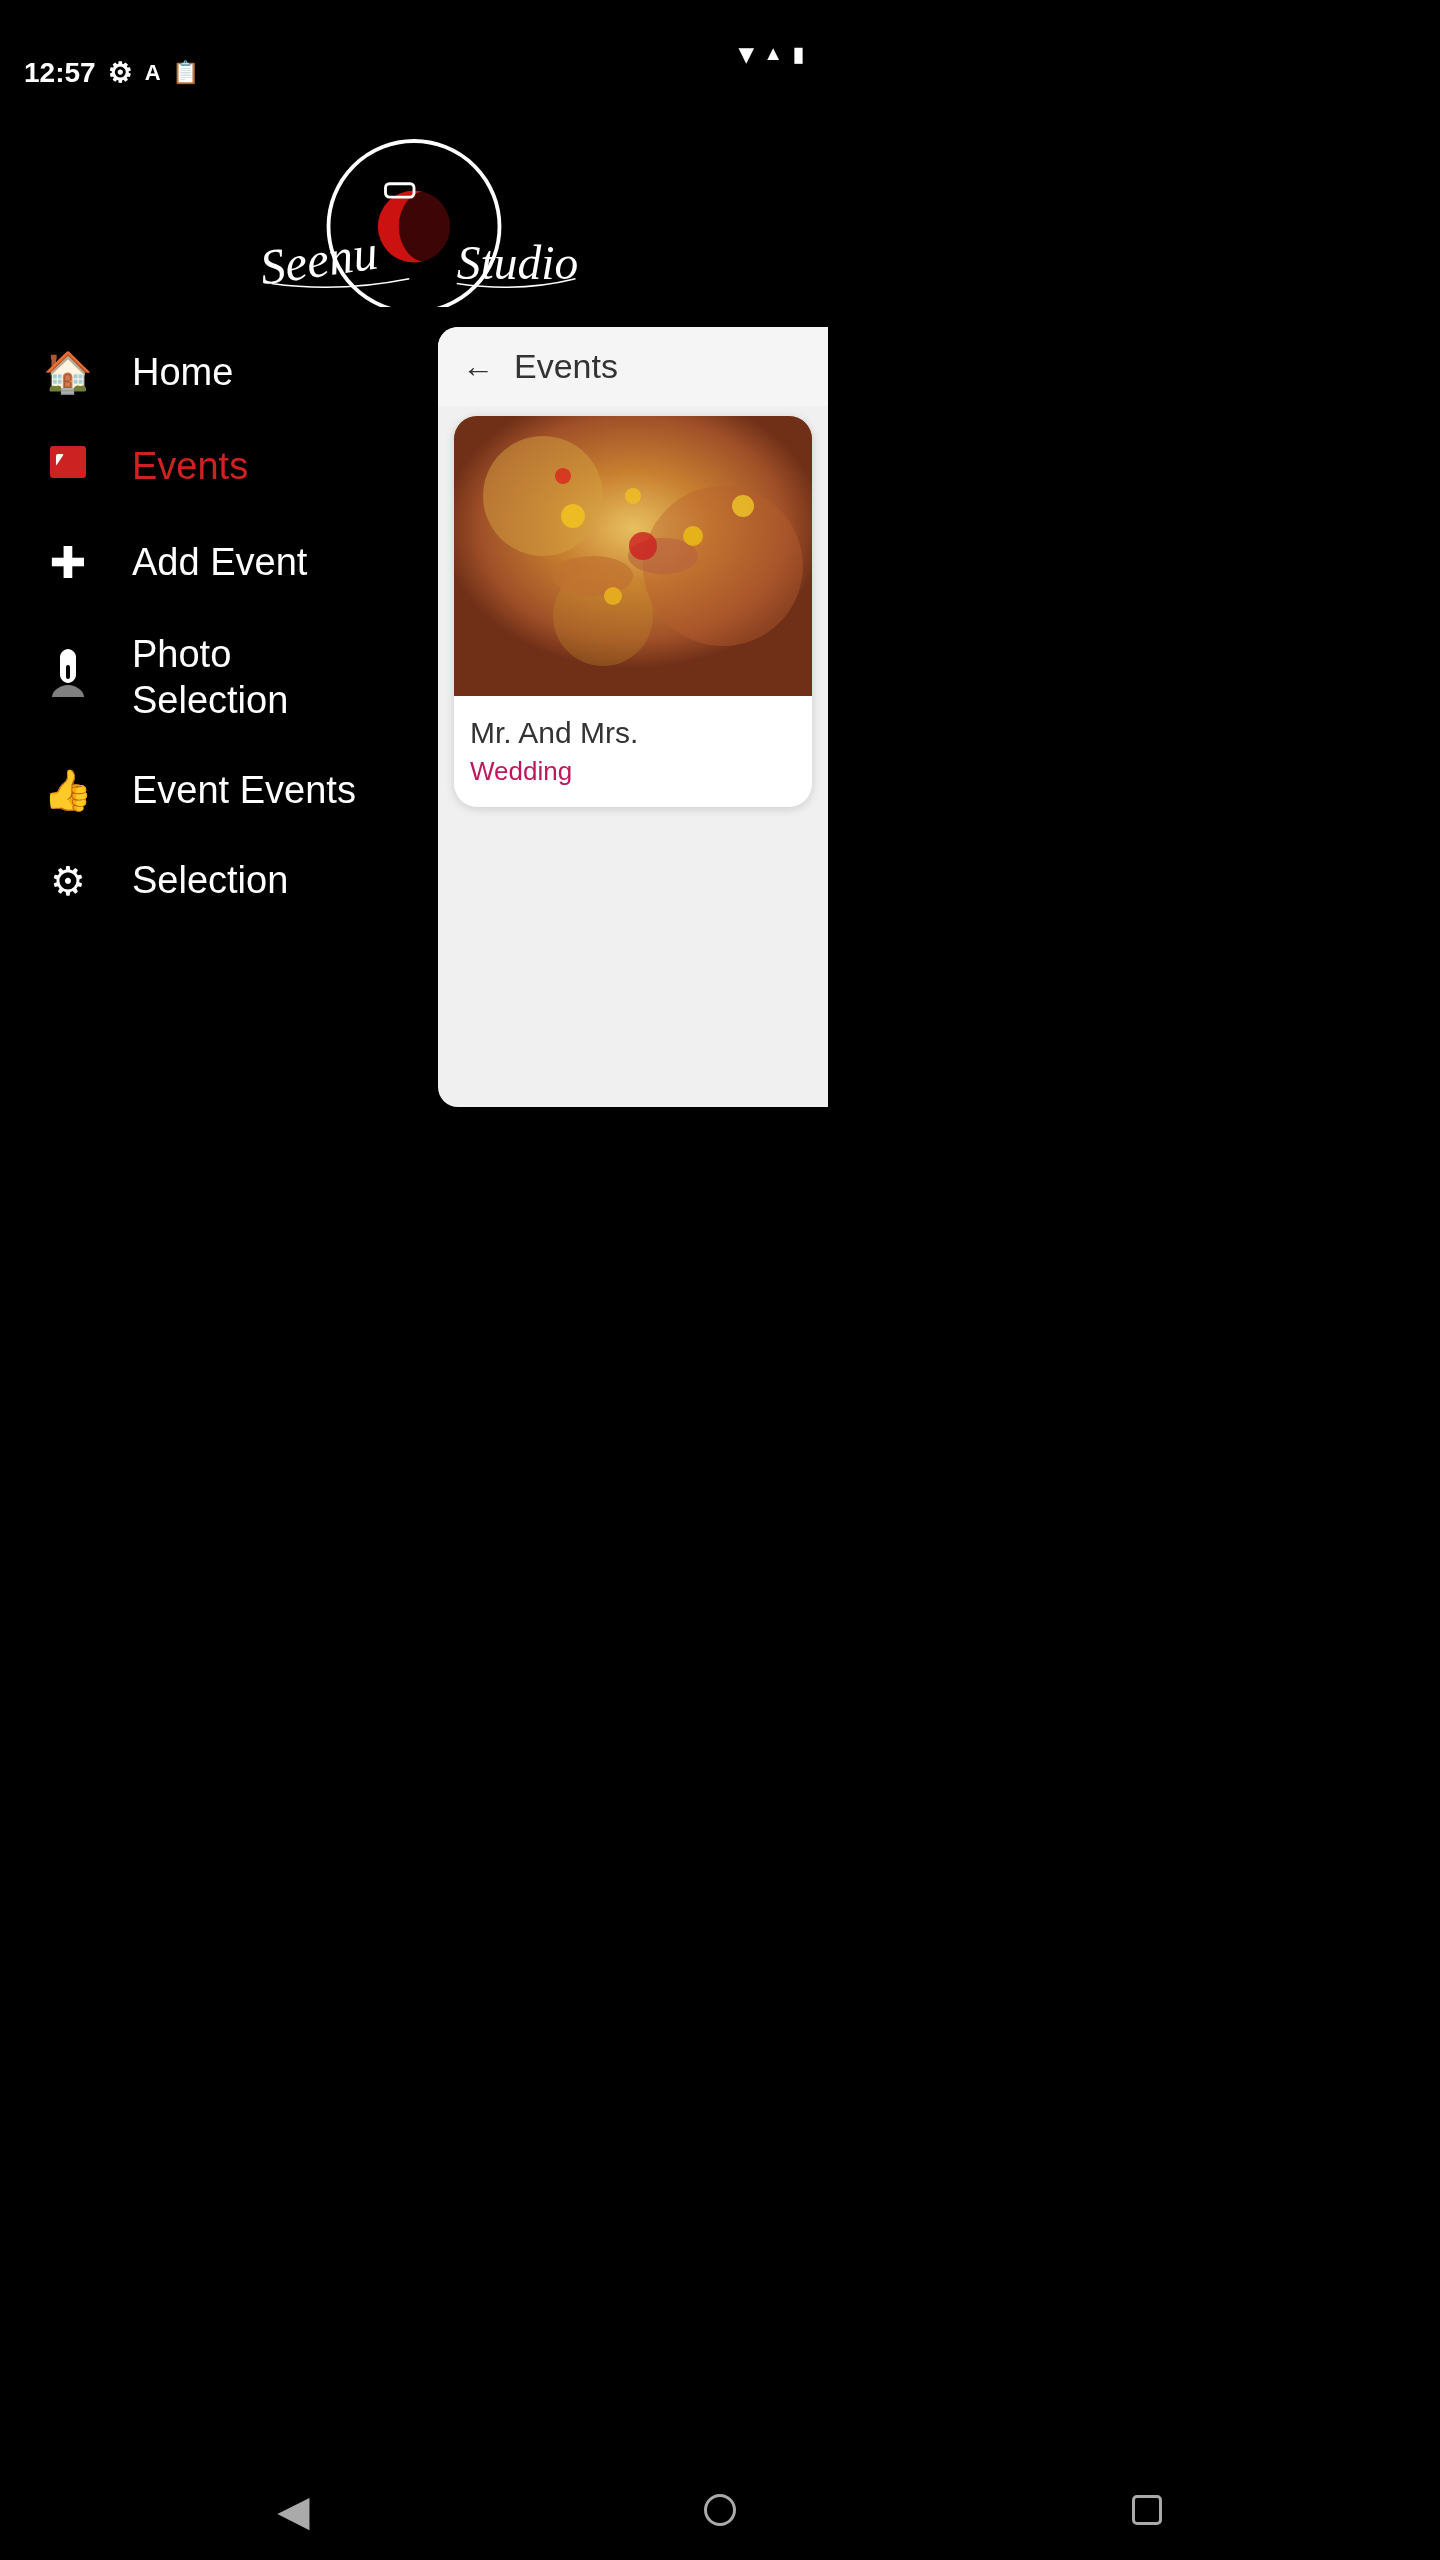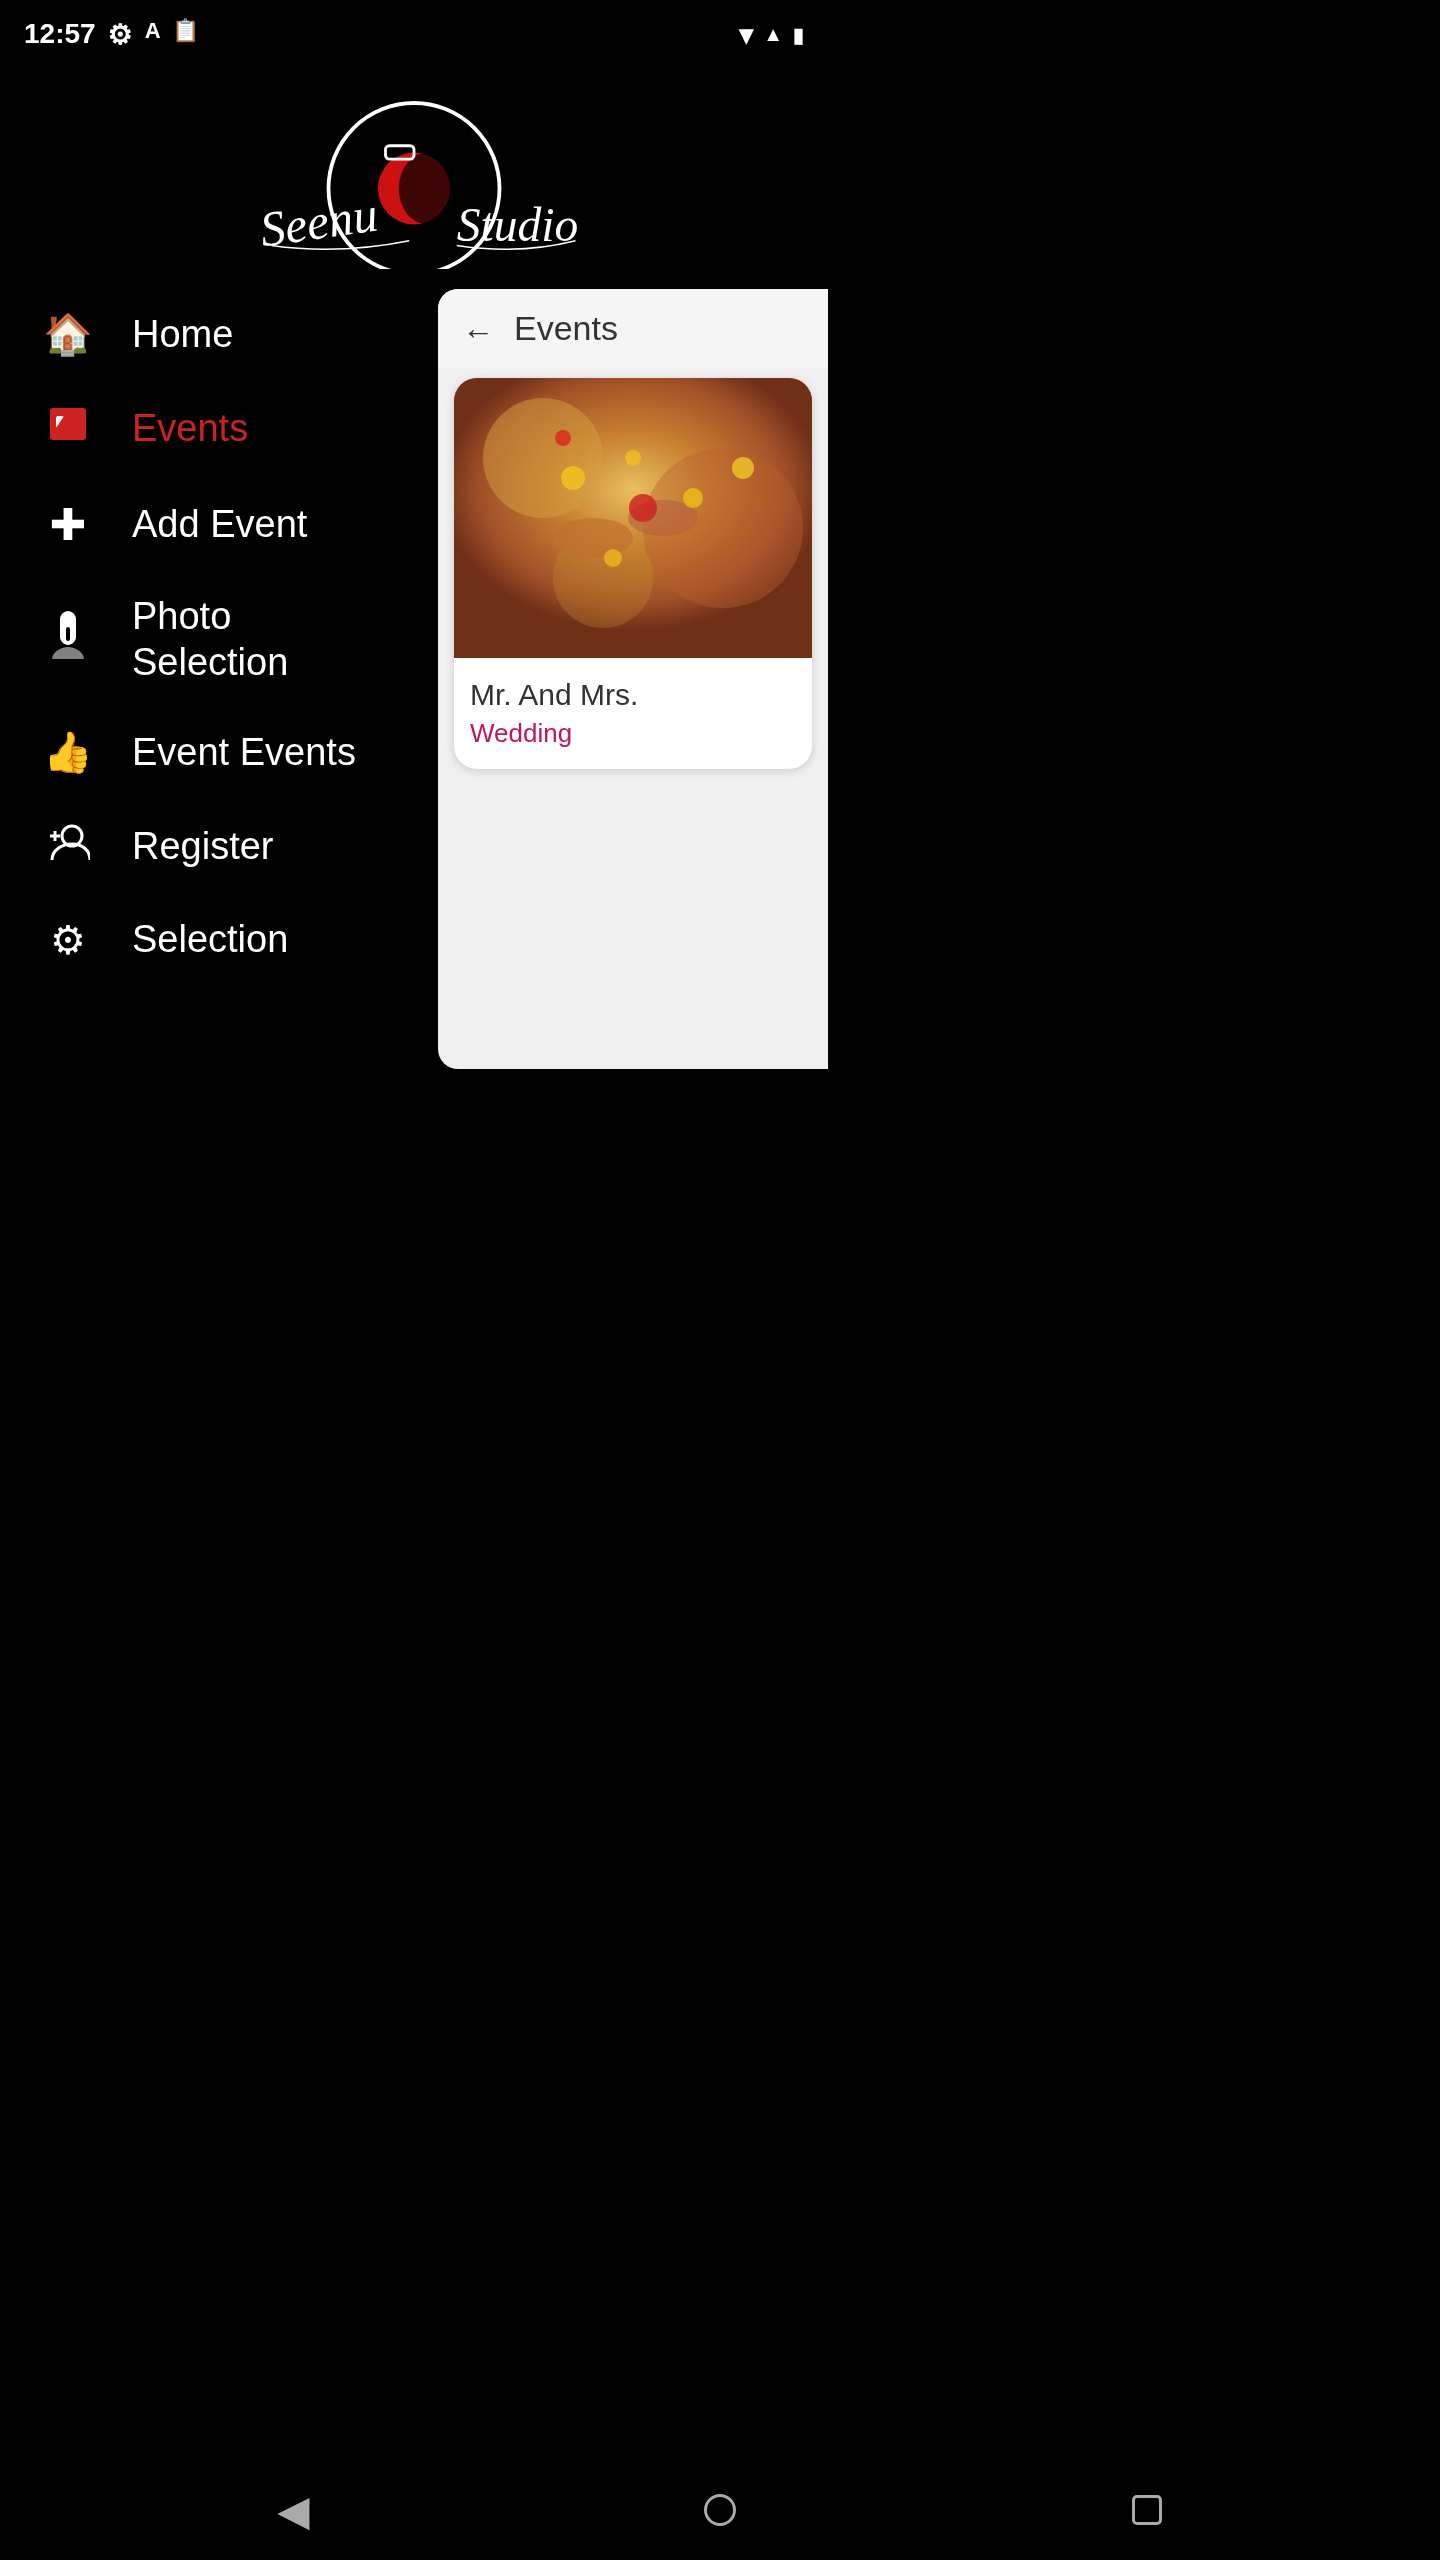--- a/index.html
+++ b/index.html
@@ -16,21 +16,21 @@
     
     .status-bar {
       display: flex;
       justify-content: space-between;
       align-items: center;
       padding: 18px 24px 8px;
       color: #fff;
       font-size: 28px;
       font-weight: bold;
     }
-    .status-left { display: flex; align-items: flex-start; gap: 12px; }
+    .status-left { display: flex; align-items: center; gap: 12px; margin-top: 38px; }
     .status-right { display: flex; align-items: center; gap: 10px; }
 
     
     .logo-area {
       display: flex;
       justify-content: center;
       align-items: center;
       padding: 30px 0 20px;
     }
     .logo-svg {
@@ -262,31 +262,20 @@
     </span>
     <span class="menu-label" style="line-height:1.2;">Photo<br>Selection</span>
   </div>
 
   <div class="menu-item">
     <span class="menu-icon">👍</span>
     <span class="menu-label">Event Events</span>
   </div>
 
 
-  <div class="menu-item">
-    <span class="menu-icon">
-      <svg width="44" height="44" viewBox="0 0 44 44" fill="white">
-        <circle cx="26" cy="16" r="10" stroke="white" stroke-width="3" fill="none"></circle>
-        <path d="M6 40 C6 30 16 24 26 24 C36 24 44 30 44 40" stroke="white" stroke-width="3" fill="none"></path>
-        <line x1="4" y1="16" x2="14" y2="16" stroke="white" stroke-width="3"></line>
-        <line x1="9" y1="11" x2="9" y2="21" stroke="white" stroke-width="3"></line>
-      </svg>
-    </span>
-    <span class="menu-label">Register</span>
-  </div>
 
   <div class="menu-item">
     <span class="menu-icon">⚙</span>
     <span class="menu-label">Selection</span>
   </div>
 
 
 </div>
 
 <div class="bottom-nav" style="position:fixed; bottom:0; left:0; right:0; height:100px; background:#000; display:flex; justify-content:space-around; align-items:center; padding:0 80px;">

